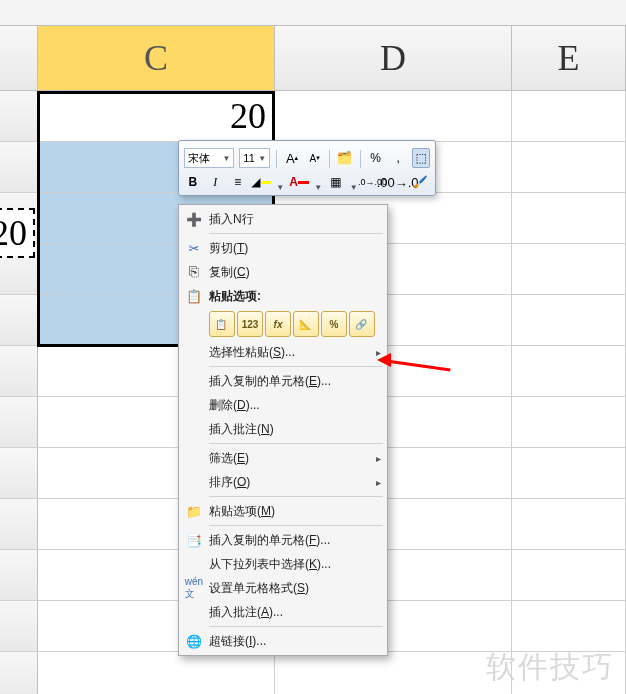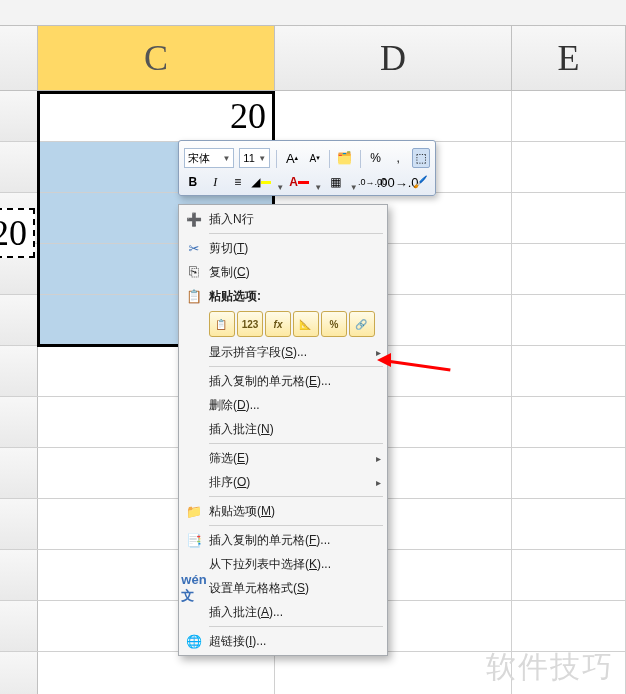--- a/index.html
+++ b/index.html
@@ -209,21 +209,21 @@
   </div>
   <div class="paste-icons">
     <div class="paste-icon">📋</div>
     <div class="paste-icon">123</div>
     <div class="paste-icon" style="font-style:italic">fx</div>
     <div class="paste-icon">📐</div>
     <div class="paste-icon">%</div>
     <div class="paste-icon">🔗</div>
   </div>
   <div class="cm-item">
-    <span>显示拼音字段</span>(<span class="cm-u">S</span>)...
+    <span>选择性粘贴</span>(<span class="cm-u">S</span>)...
     <span class="cm-arrow">▸</span>
   </div>
   <div class="cm-sep"></div>
   <div class="cm-item">
     <span>插入复制的单元格</span>(<span class="cm-u">E</span>)...
   </div>
   <div class="cm-item">
     <span>删除</span>(<span class="cm-u">D</span>)...
   </div>
   <div class="cm-item">
@@ -245,21 +245,21 @@
   </div>
   <div class="cm-sep"></div>
   <div class="cm-item">
     <span class="cm-icon">📑</span>
     <span>插入复制的单元格</span>(<span class="cm-u">F</span>)...
   </div>
   <div class="cm-item">
     <span>从下拉列表中选择</span>(<span class="cm-u">K</span>)...
   </div>
   <div class="cm-item">
-    <span class="cm-icon" style="font-size:13px;font-weight:bold;color:#3a6fb7">wén<br>文</span>
+    <span class="cm-icon" style="font-size:10px;font-weight:normal;color:#3a6fb7">wén<br>文</span>
     <span>设置单元格格式</span>(<span class="cm-u">S</span>)
   </div>
   <div class="cm-item">
     <span>插入批注</span>(<span class="cm-u">A</span>)...
   </div>
   <div class="cm-sep"></div>
   <div class="cm-item">
     <span class="cm-icon" style="color:#3a6fb7">🌐</span>
     <span>超链接</span>(<span class="cm-u">I</span>)...
   </div>

